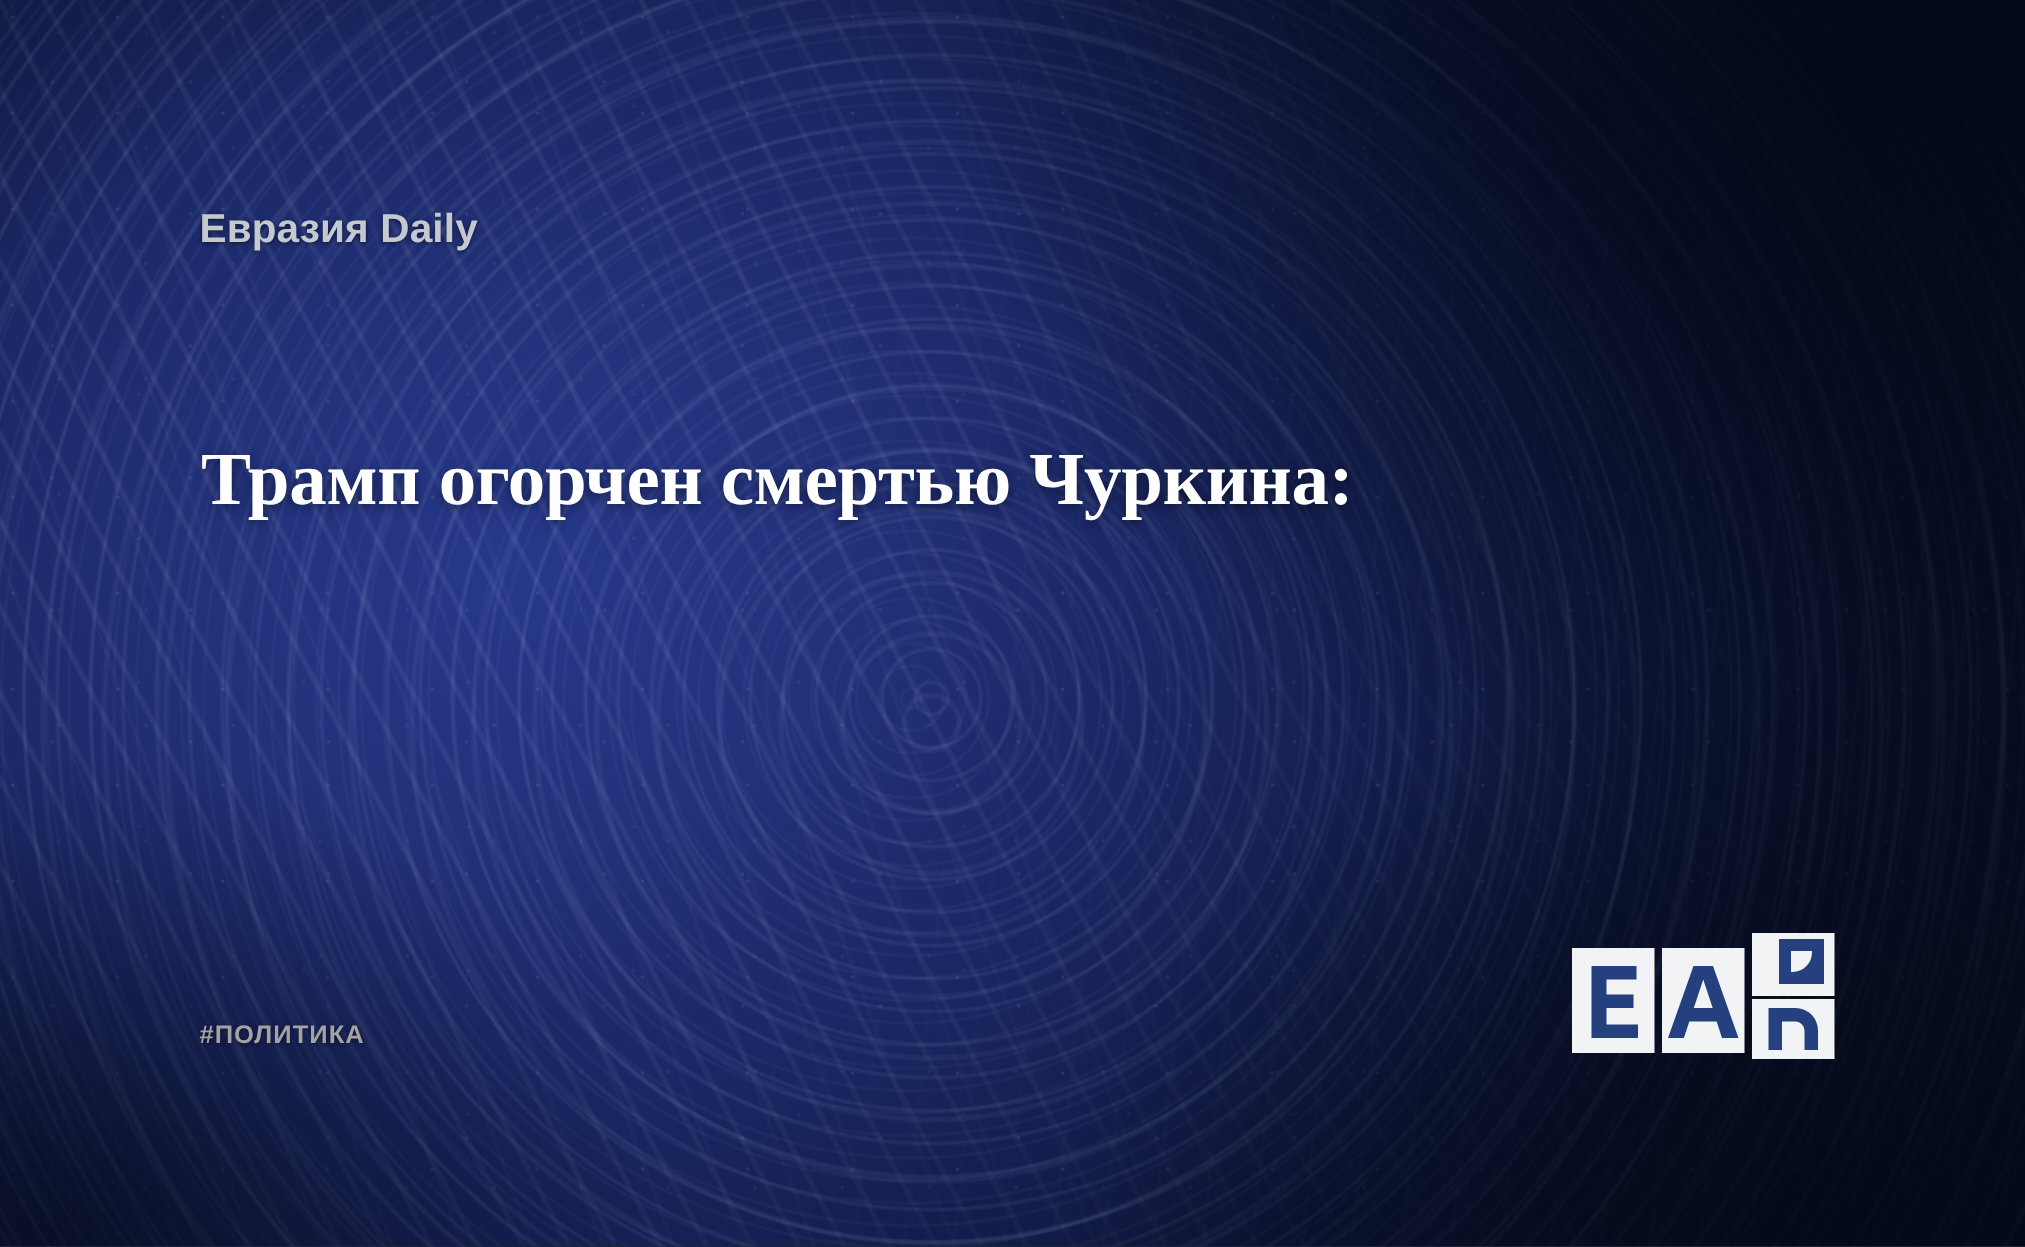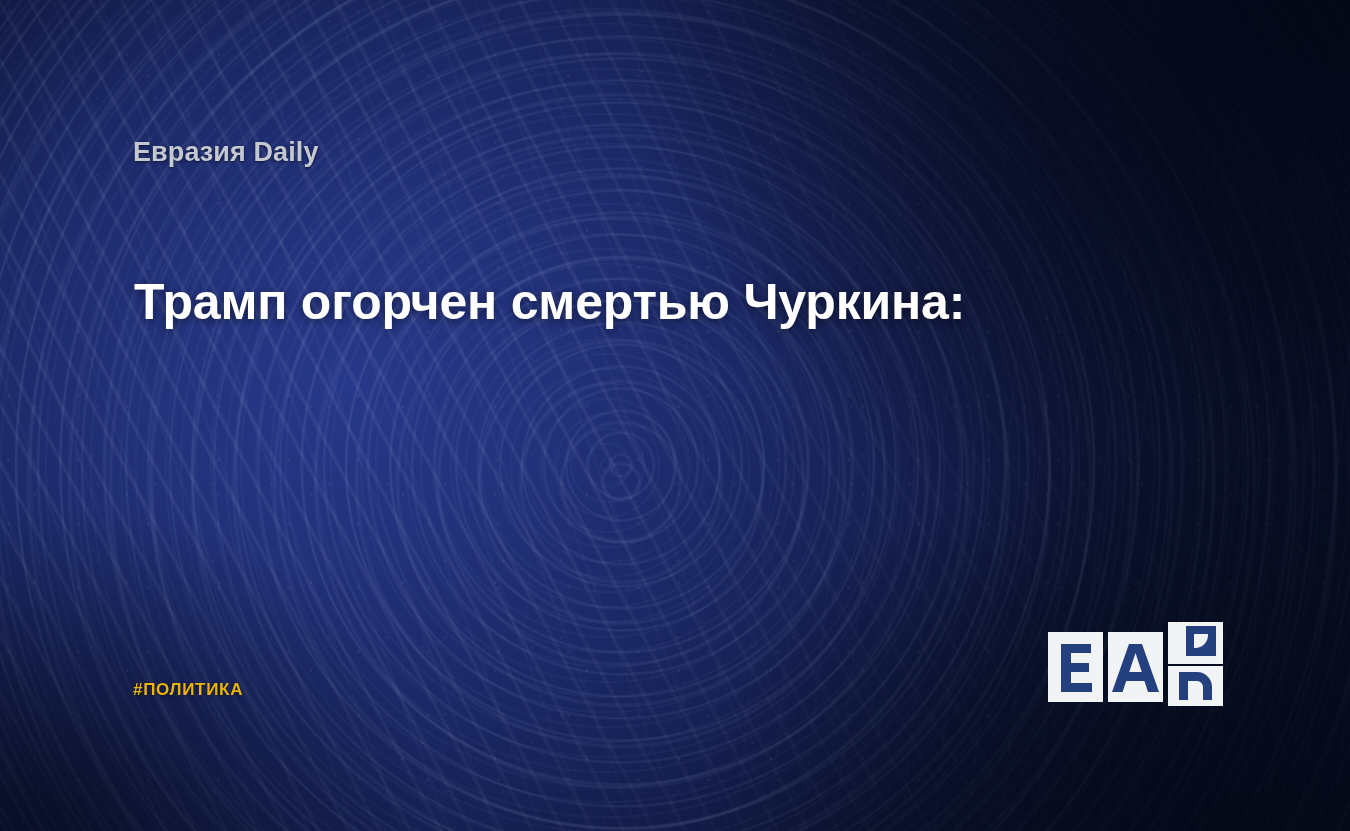--- a/index.html
+++ b/index.html
@@ -167,40 +167,41 @@
     font-weight: 700;
     letter-spacing: 0.1px;
     color: #c3c8d1;
     text-shadow: 0 1px 3px rgba(0,0,0,0.55);
     white-space: nowrap;
   }
 
   .headline {
     position: absolute;
     left: 134px;
-    top: 263px;
+    top: 280px;
     width: 1010px;
     margin: 0;
     font-size: 50px;
     line-height: 78px;
     font-weight: 700;
     letter-spacing: -0.2px;
     color: #ffffff;
     text-shadow: 0 2px 8px rgba(0,0,0,0.45);
+    font-family: Liberation Serif, serif;
   }
   .headline .hl-line { display: block; white-space: nowrap; }
 
   .hashtag {
     position: absolute;
     left: 133px;
     top: 680px;
     font-size: 17px;
     font-weight: 700;
     letter-spacing: 0.7px;
-    color: #eab308;
+    color: #a3a3a3;
     text-shadow: 0 1px 3px rgba(0,0,0,0.5);
     white-space: nowrap;
   }
 
   
   .logo {
     position: absolute;
     left: 1045px;
     top: 622px;
     width: 180px;

